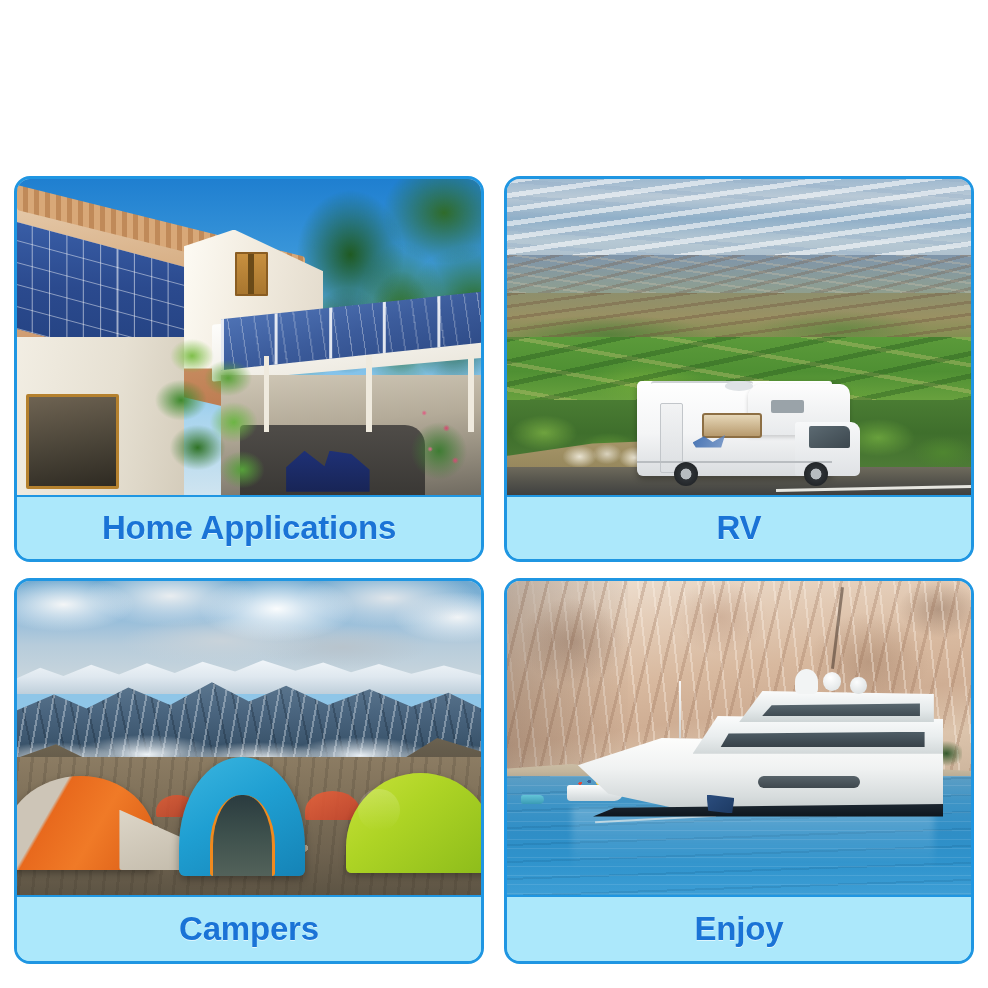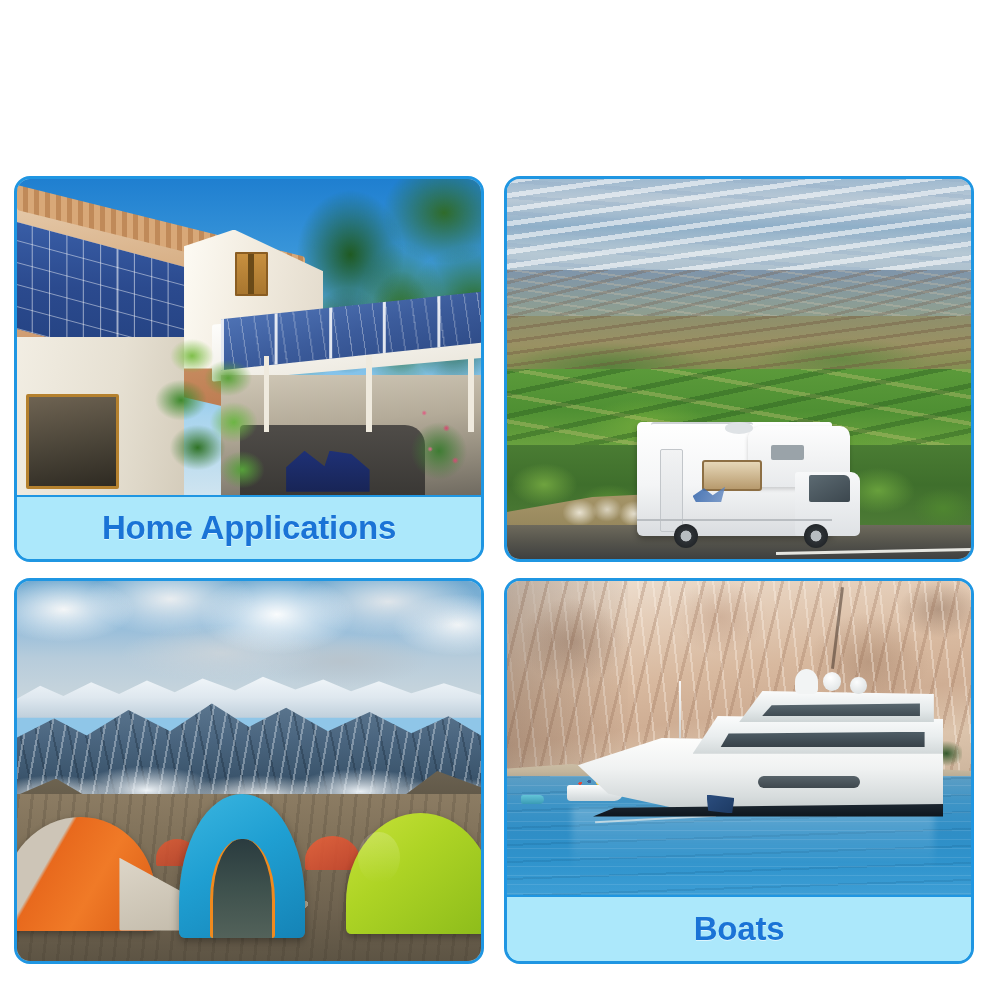--- a/index.html
+++ b/index.html
@@ -662,39 +662,41 @@
         <div class="rv-sidewin"></div>
         <div class="rv-topwin"></div>
         <div class="rv-door"></div>
         <div class="rv-stripe"></div>
         <div class="rv-logo"></div>
         <div class="rv-rack"></div>
         <div class="rv-vent"></div>
         <div class="rv-wheel-a"></div>
         <div class="rv-wheel-b"></div>
       </div>
+      <div class="caption">RV</div>
     </div>
 
     <div class="card">
       <div class="photo">
         <div class="cmp-sky"></div>
         <div class="cmp-clouds"></div>
         <div class="cmp-snow"></div>
         <div class="cmp-mtn"></div>
         <div class="cmp-lowcloud"></div>
         <div class="cmp-ridge-l"></div>
         <div class="cmp-ridge-r"></div>
         <div class="cmp-ground"></div>
         <div class="tent-red-far2"></div>
         <div class="tent-red-far"></div>
         <div class="tent-orange"></div>
         <div class="tent-blue"></div>
         <div class="tent-blue-door"></div>
         <div class="tent-green"></div>
       </div>
+      <div class="caption">Campers</div>
     </div>
 
     <div class="card">
       <div class="photo">
         <div class="bt-cliff"></div>
         <div class="bt-cliff-shadow"></div>
         <div class="bt-cliff-crack"></div>
         <div class="bt-shore"></div>
         <div class="bt-bush"></div>
         <div class="bt-water"></div>
@@ -708,17 +710,17 @@
         <div class="bt-deck1"></div>
         <div class="bt-deck1-win"></div>
         <div class="bt-deck2"></div>
         <div class="bt-deck2-win"></div>
         <div class="bt-radar"></div>
         <div class="bt-dome-a"></div>
         <div class="bt-dome-b"></div>
         <div class="bt-mast"></div>
         <div class="bt-bow-flag"></div>
       </div>
-      <div class="caption">Boats</div>
+      <div class="caption">Enjoy</div>
     </div>
 
   </div>
 </div>
 
 </body></html>

